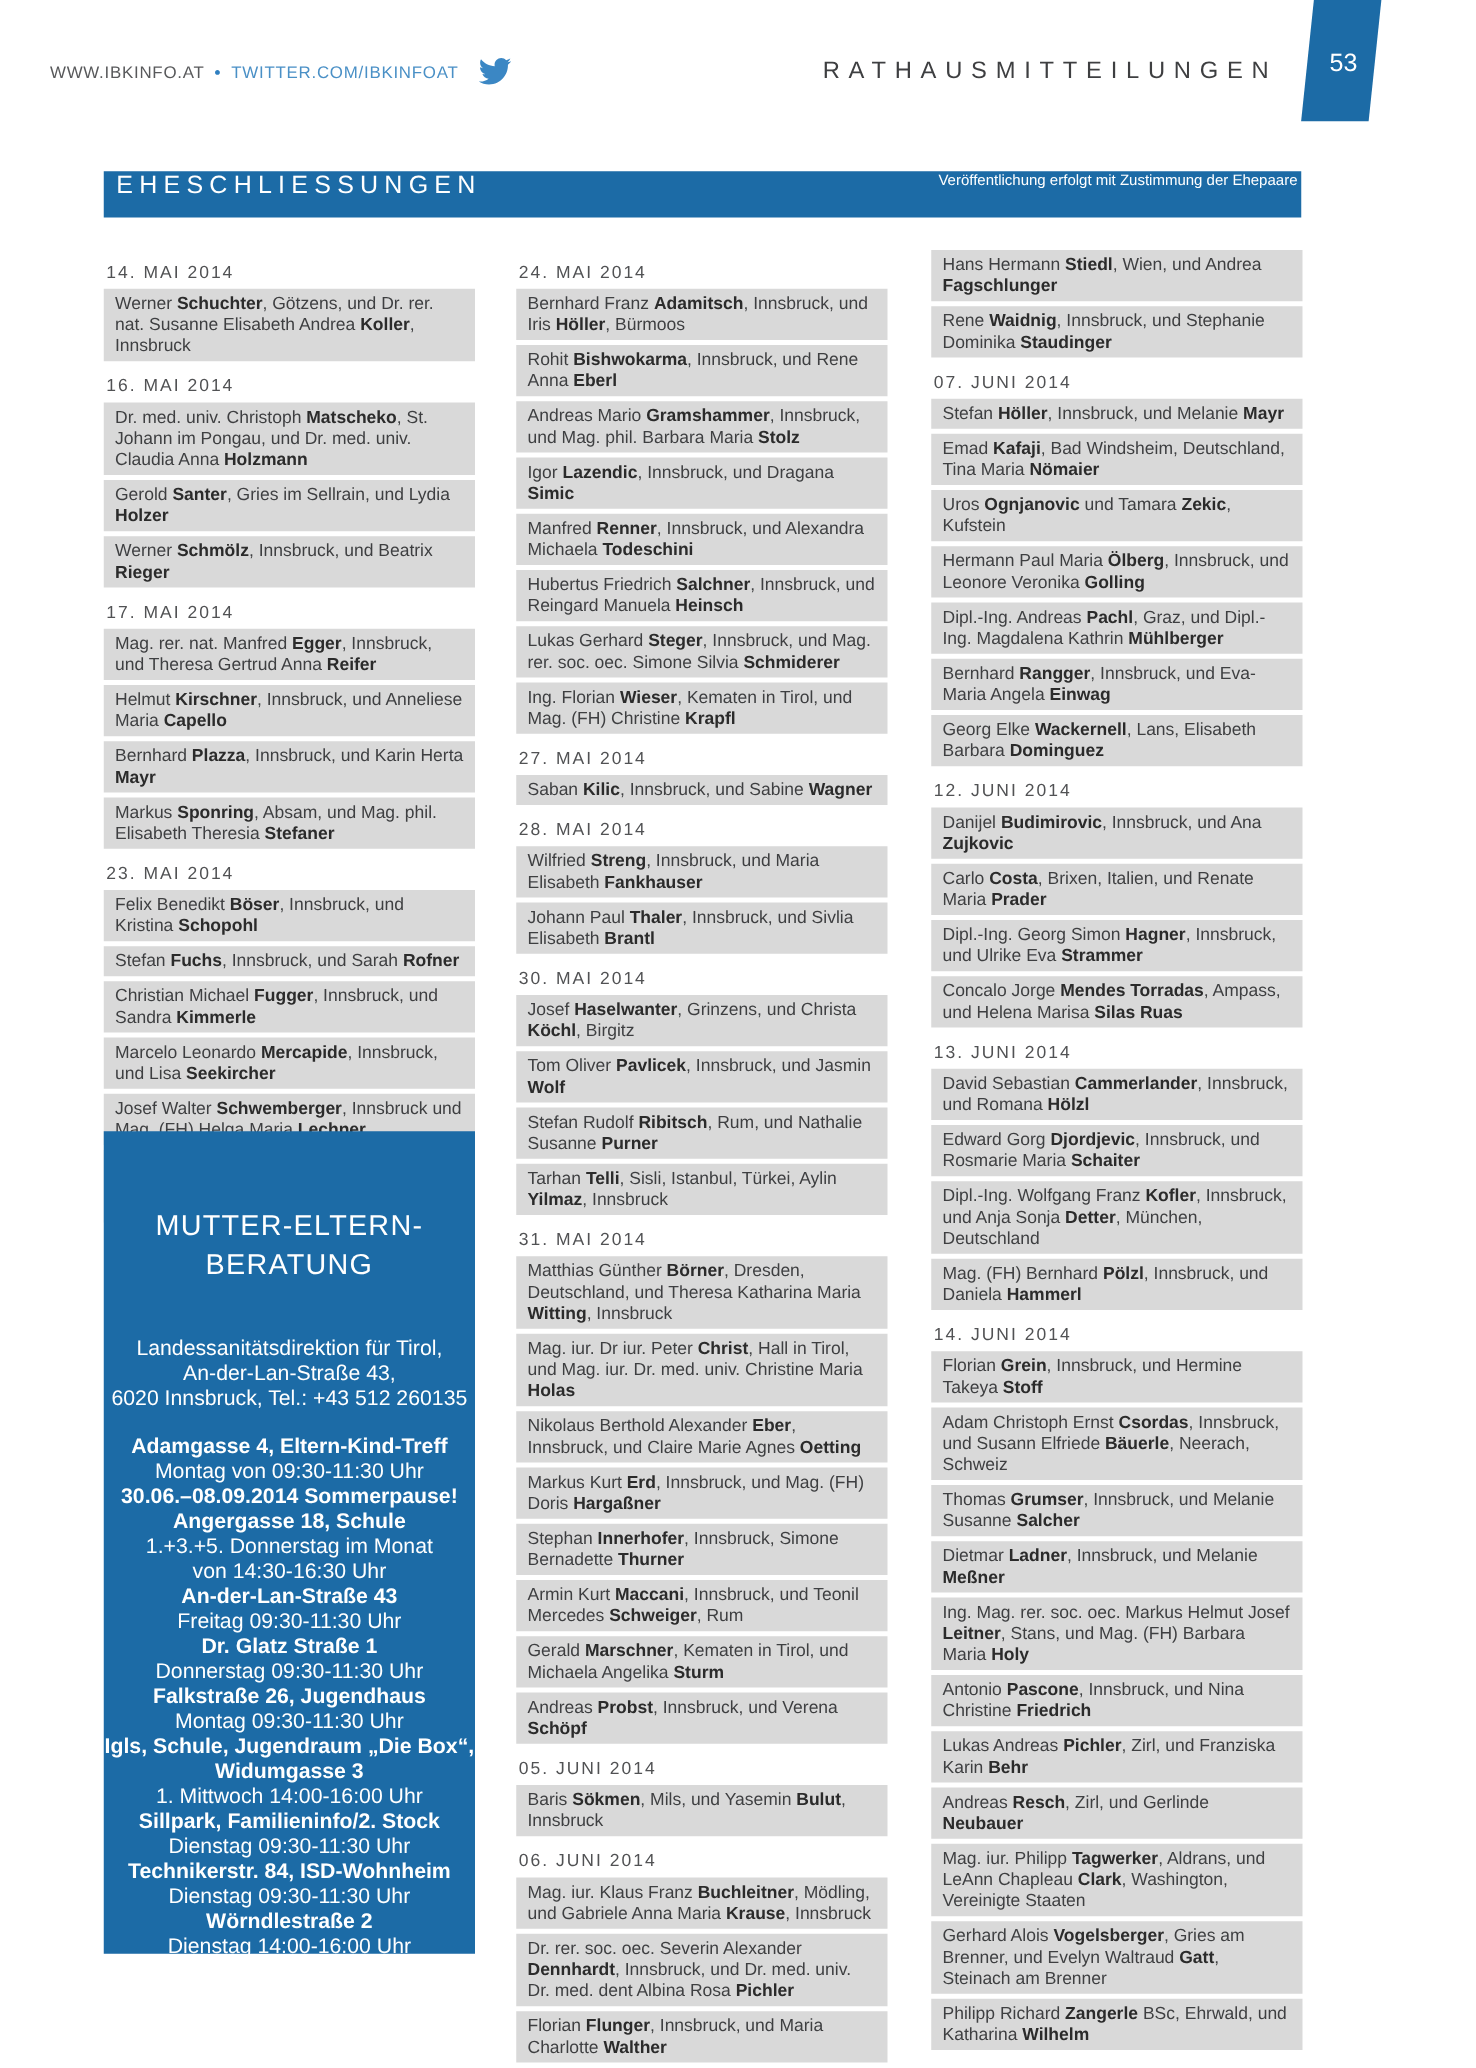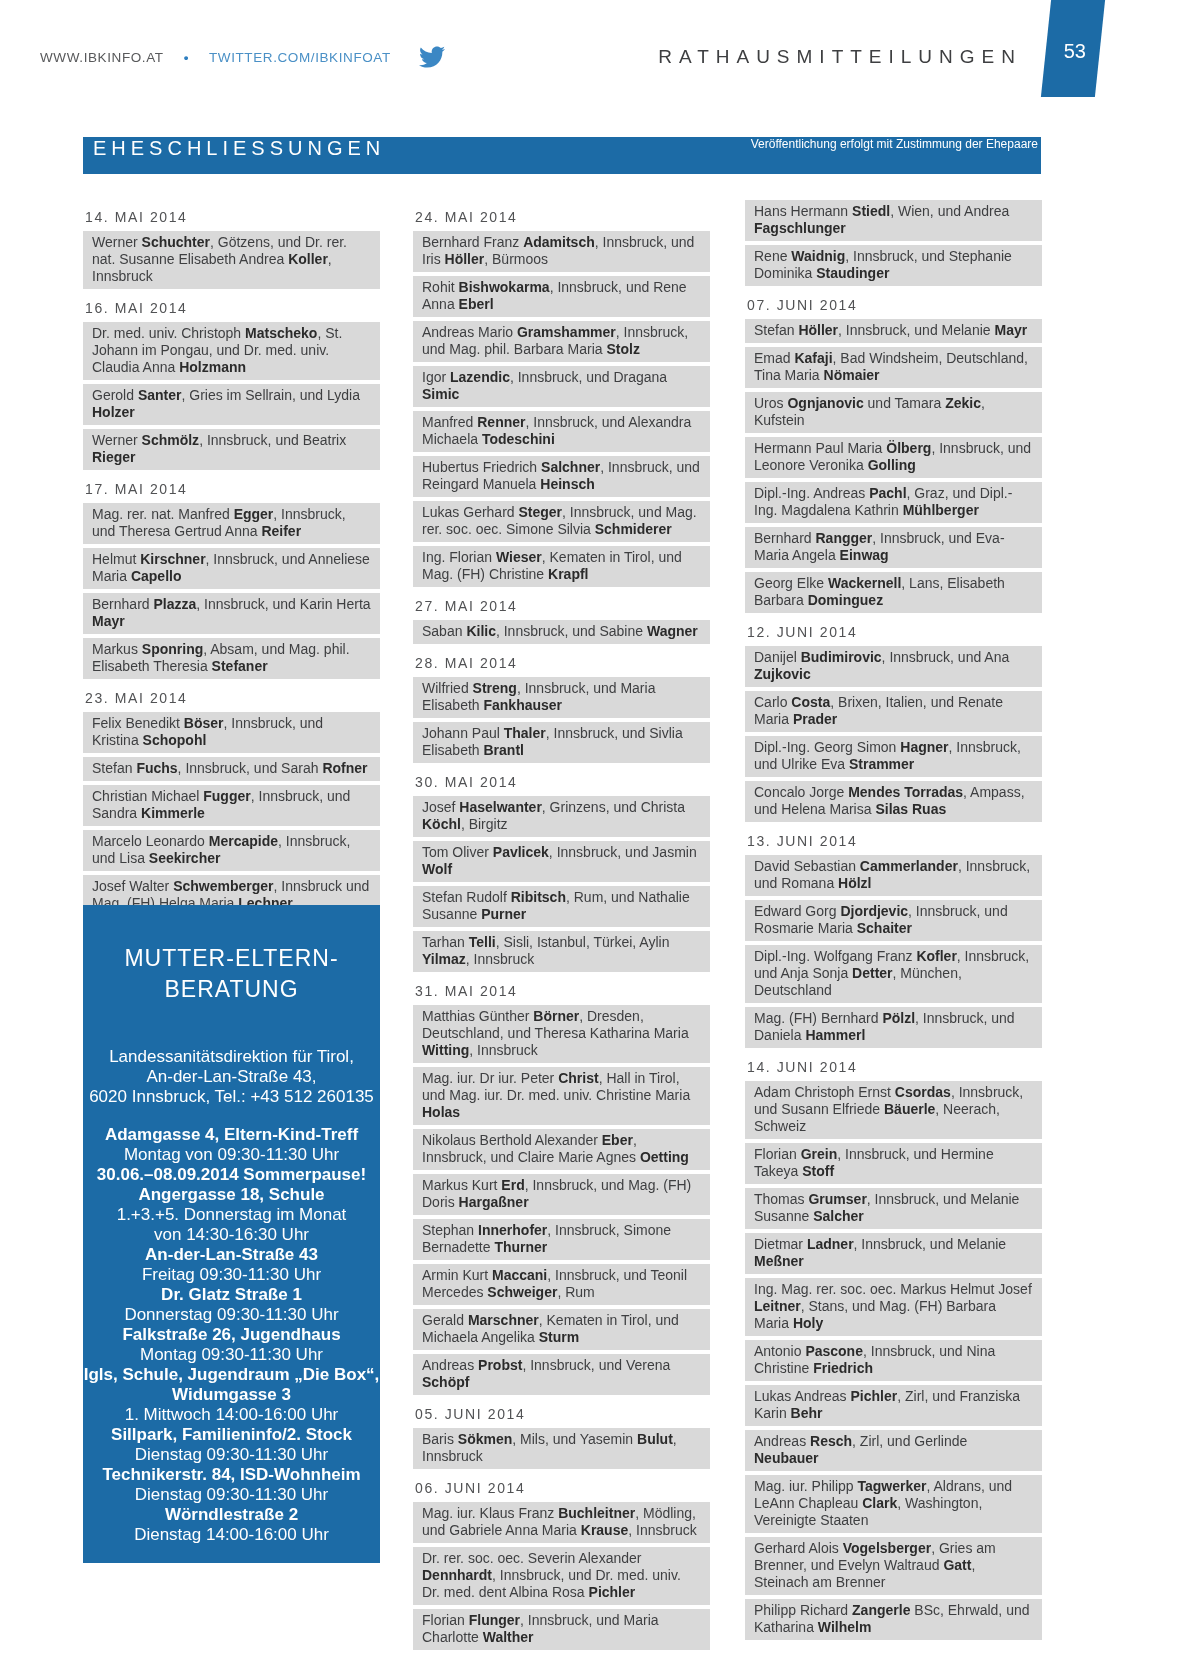--- a/index.html
+++ b/index.html
@@ -7,40 +7,40 @@
     --link:#4a90c6;
     --bar:#d9d9d9;
   }
   html,body{margin:0;padding:0;}
   body{
     width:1181px;height:1654px;position:relative;background:#ffffff;
     font-family:"Liberation Sans","DejaVu Sans",sans-serif;
     -webkit-font-smoothing:antialiased;
   }
   
-  .header-left{position:absolute;left:40px;top:44px;font-size:13.5px;letter-spacing:.6px;color:#58595b;display:flex;align-items:center;gap:20px;}
+  .header-left{position:absolute;left:40px;top:44px;font-size:13.5px;letter-spacing:.6px;color:#58595b;display:flex;align-items:center;gap:8px;}
   .header-left .sep{color:#2f7fc0;font-weight:bold;}
   .header-left .tw{color:var(--link);text-decoration:none;cursor:pointer;}
   .twicon{display:inline-block;width:30px;height:26px;margin-left:6px;}
   .twicon svg{width:100%;height:100%;fill:#3b87c4;}
   .brand{position:absolute;right:159px;top:46px;font-size:19px;letter-spacing:7px;color:#3e3f41;white-space:nowrap;}
   .page-tab{position:absolute;left:1046px;top:0;width:54px;height:97px;background:var(--accent);transform:skewX(-6deg);}
   .page-tab span{display:block;text-align:center;padding-top:40px;color:#fff;font-size:20px;transform:skewX(6deg);}
   
   .title-bar{position:absolute;left:83px;top:137px;width:958px;height:37px;background:var(--accent);display:flex;align-items:flex-start;justify-content:space-between;}
   .tb-title{color:#fff;font-size:20px;letter-spacing:5px;padding-left:10px;white-space:nowrap;}
   .tb-note{color:#fff;font-size:12px;padding-right:3px;white-space:nowrap;}
   
   .col{position:absolute;top:200px;width:297px;}
   .col1{left:83px;} .col2{left:413px;} .col3{left:745px;}
   .date{font-size:14px;letter-spacing:1.6px;color:#515254;padding:7px 2px 6px;margin-top:2px;white-space:nowrap;}
   .entry{background:var(--bar);color:#3e3f41;font-size:14px;line-height:17px;padding:3px 9px 4px;margin-bottom:4px;}
   .entry b{color:#2b2b2b;}
   
-  .info-box{position:absolute;left:83px;top:905px;width:297px;height:658px;background:var(--accent);color:#fff;text-align:center;box-sizing:border-box;padding-top:38px;}
+  .info-box{position:absolute;left:83px;top:905px;width:297px;height:658px;background:var(--accent);color:#fff;text-align:center;box-sizing:border-box;padding-top:60px;}
   .info-box h2{margin:0;font-weight:400;font-size:23px;line-height:31px;letter-spacing:1px;}
   .ib-lines{margin-top:42px;}
   .ib-line{font-size:17px;line-height:20px;}
   .ib-line.b{font-weight:700;}
   .ib-line.gap{height:18px;}
 </style>
 </head>
 <body>
 
 <div>
@@ -138,22 +138,22 @@
       <div class="entry">Danijel <b>Budimirovic</b>, Innsbruck, und Ana <b>Zujkovic</b></div>
       <div class="entry">Carlo <b>Costa</b>, Brixen, Italien, und Renate Maria <b>Prader</b></div>
       <div class="entry">Dipl.-Ing. Georg Simon <b>Hagner</b>, Innsbruck, und Ulrike Eva <b>Strammer</b></div>
       <div class="entry">Concalo Jorge <b>Mendes Torradas</b>, Ampass, und Helena Marisa <b>Silas Ruas</b></div>
       <div class="date">13. JUNI 2014</div>
       <div class="entry">David Sebastian <b>Cammerlander</b>, Innsbruck, und Romana <b>Hölzl</b></div>
       <div class="entry">Edward Gorg <b>Djordjevic</b>, Innsbruck, und Rosmarie Maria <b>Schaiter</b></div>
       <div class="entry">Dipl.-Ing. Wolfgang Franz <b>Kofler</b>, Innsbruck, und Anja Sonja <b>Detter</b>, München, Deutschland</div>
       <div class="entry">Mag. (FH) Bernhard <b>Pölzl</b>, Innsbruck, und Daniela <b>Hammerl</b></div>
       <div class="date">14. JUNI 2014</div>
+      <div class="entry">Florian <b>Grein</b>, Innsbruck, und Hermine Takeya <b>Stoff</b></div>
       <div class="entry">Adam Christoph Ernst <b>Csordas</b>, Innsbruck, und Susann Elfriede <b>Bäuerle</b>, Neerach, Schweiz</div>
-      <div class="entry">Florian <b>Grein</b>, Innsbruck, und Hermine Takeya <b>Stoff</b></div>
       <div class="entry">Thomas <b>Grumser</b>, Innsbruck, und Melanie Susanne <b>Salcher</b></div>
       <div class="entry">Dietmar <b>Ladner</b>, Innsbruck, und Melanie <b>Meßner</b></div>
       <div class="entry">Ing. Mag. rer. soc. oec. Markus Helmut Josef <b>Leitner</b>, Stans, und Mag. (FH) Barbara Maria <b>Holy</b></div>
       <div class="entry">Antonio <b>Pascone</b>, Innsbruck, und Nina Christine <b>Friedrich</b></div>
       <div class="entry">Lukas Andreas <b>Pichler</b>, Zirl, und Franziska Karin <b>Behr</b></div>
       <div class="entry">Andreas <b>Resch</b>, Zirl, und Gerlinde <b>Neubauer</b></div>
       <div class="entry">Mag. iur. Philipp <b>Tagwerker</b>, Aldrans, und LeAnn Chapleau <b>Clark</b>, Washington, Vereinigte Staaten</div>
       <div class="entry">Gerhard Alois <b>Vogelsberger</b>, Gries am Brenner, und Evelyn Waltraud <b>Gatt</b>, Steinach am Brenner</div>
       <div class="entry">Philipp Richard <b>Zangerle</b> BSc, Ehrwald, und Katharina <b>Wilhelm</b></div>
     </section>

